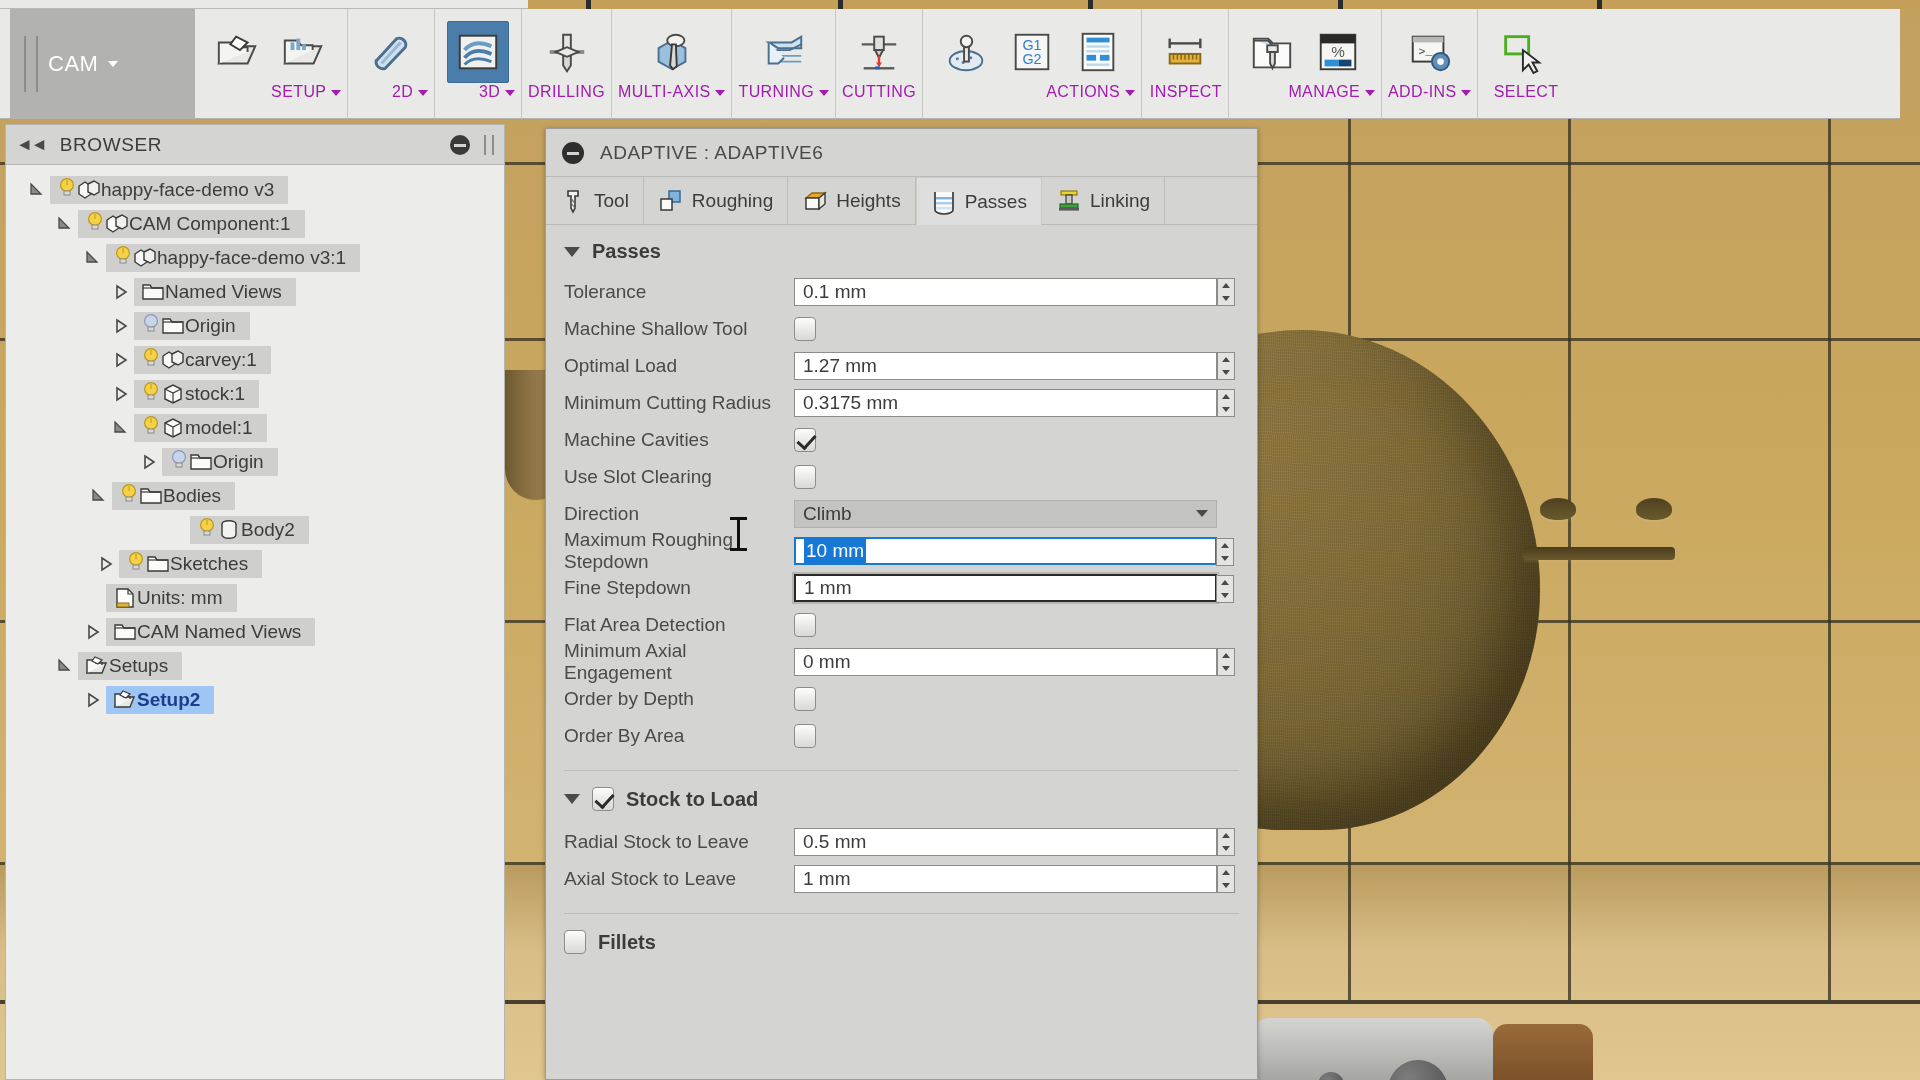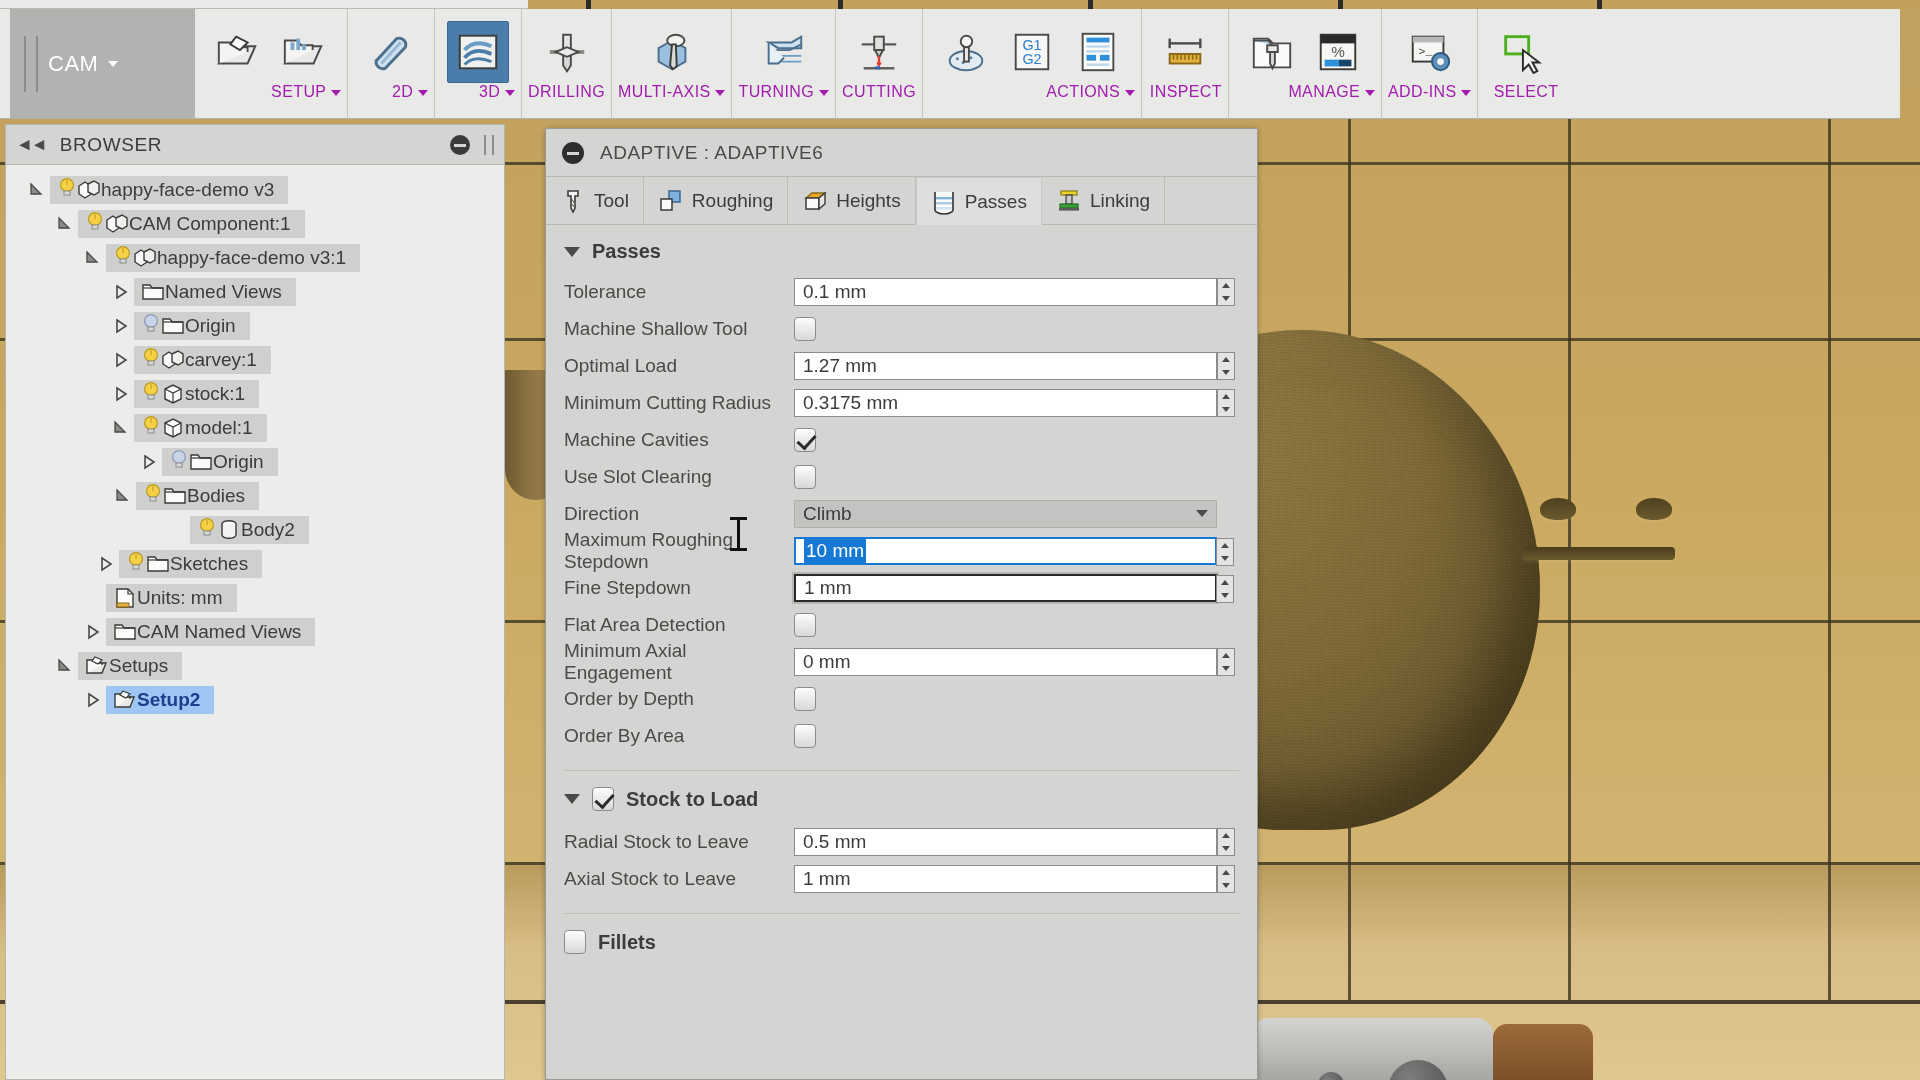--- a/index.html
+++ b/index.html
@@ -566,21 +566,21 @@
               <circle cx="10" cy="8" r="6.4" fill="#c8d4ea" stroke="#8a9ab8" stroke-width="1.2"></circle>
               <rect x="7" y="14" width="6" height="4" fill="#d8d8d6" stroke="#8a8a88" stroke-width="1"></rect>
             </svg></span>
           <span class="ico"><svg width="24" height="22" viewBox="0 0 24 22">
               <path d="M2 18 V4 H9 L11 7 H22 V18 Z" fill="#fbfbfa" stroke="#3a3a38" stroke-width="1.4"></path>
               <path d="M2 7 H22" stroke="#3a3a38" stroke-width="1.2"></path>
             </svg></span>
           <span class="node-label">Origin</span>
         </span>
       </div>
-      <div class="node" style="padding-left: 104px;">
+      <div class="node" style="padding-left: 80px;">
         <span class="twisty">
           <svg width="16" height="16" viewBox="0 0 16 16">
             <polygon points="2,2 12,12 2,12" fill="#8a8a88" stroke="#4a4a48" stroke-width="1.3"></polygon>
           </svg>
         </span>
         <span class="node-pill">
           <span><svg class="bulb" viewBox="0 0 20 22">
               <circle cx="10" cy="8" r="6.4" fill="#f6d145" stroke="#b89a20" stroke-width="1.2"></circle>
               <rect x="7" y="14" width="6" height="4" fill="#d8d8d6" stroke="#8a8a88" stroke-width="1"></rect>
               <path d="M10 3 v5" stroke="#b89a20" stroke-width="1"></path>

